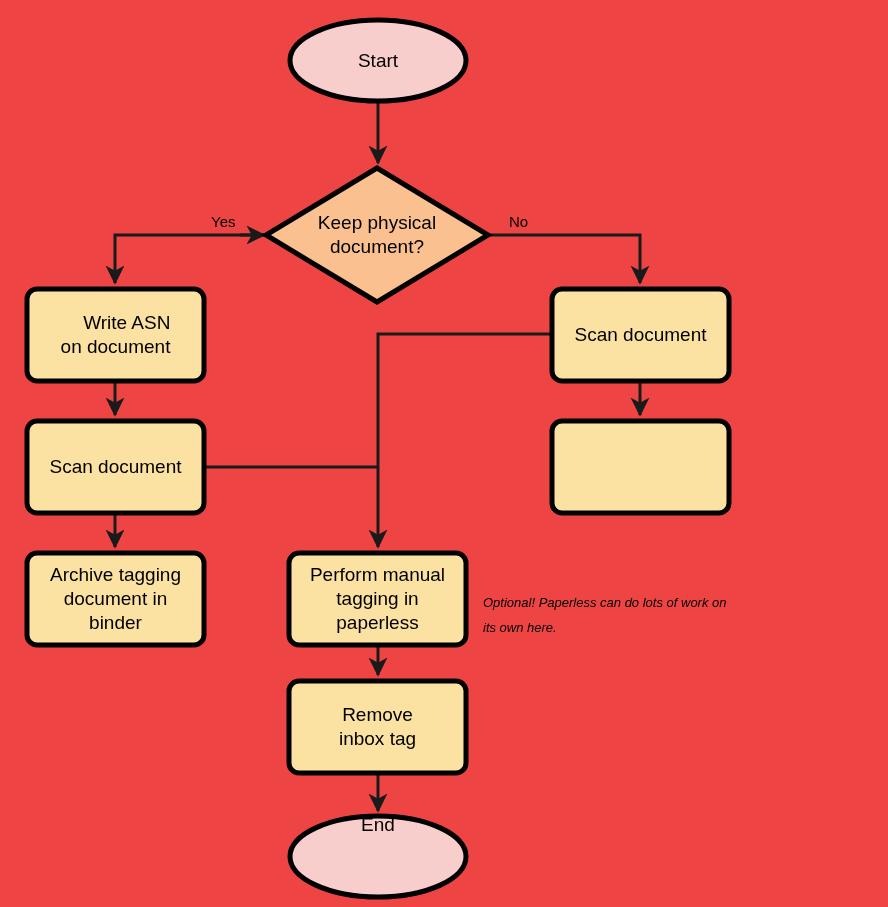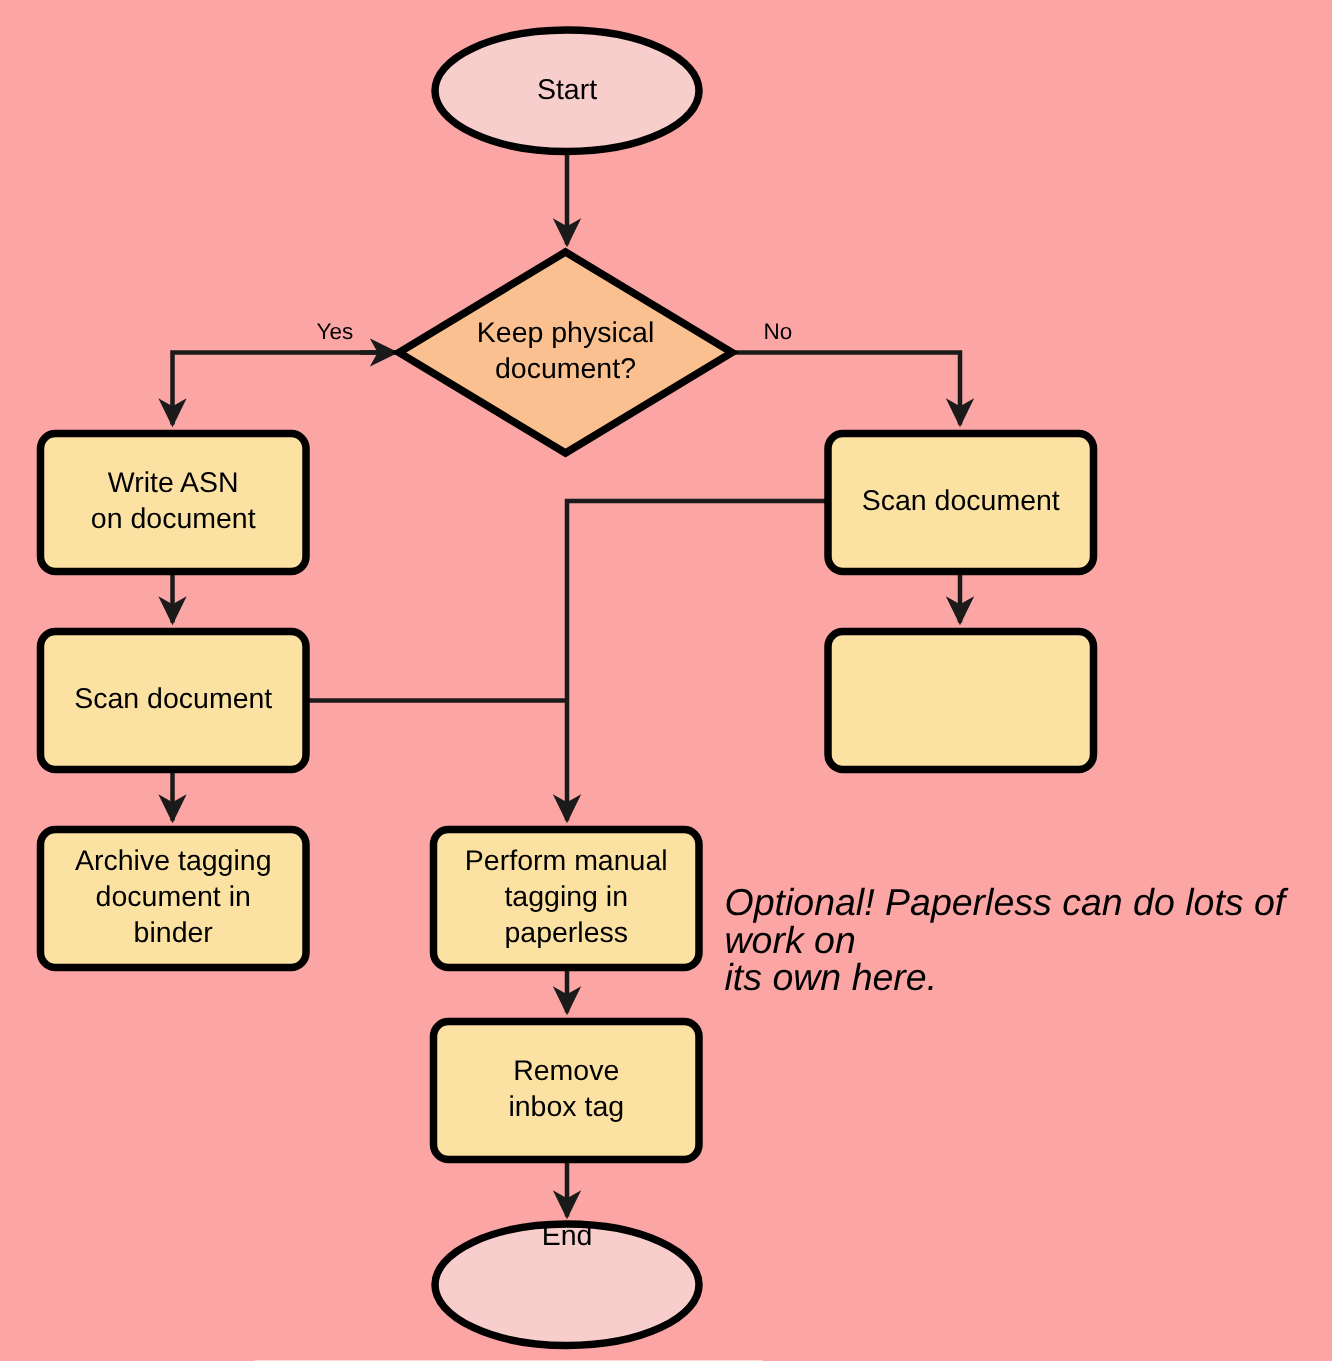--- a/index.html
+++ b/index.html
@@ -8,21 +8,21 @@
     padding: 0;
     background: #ffffff;
   }
   body {
     font-family: "Liberation Sans", sans-serif;
   }
   #canvas {
     position: relative;
     width: 888px;
     height: 907px;
-    background: #fca5a5;
+    background: #ef4444;
     overflow: hidden;
   }
   #flow-svg {
     position: absolute;
     left: 0;
     top: 0;
     width: 888px;
     height: 907px;
   }
   .node-label {
@@ -44,21 +44,21 @@
     font-family: "Liberation Sans", sans-serif;
     font-size: 15px;
     line-height: 22px;
     white-space: nowrap;
   }
   .note-text {
     position: absolute;
     color: #000000;
     font-family: "Liberation Sans", sans-serif;
     font-style: italic;
-    font-size: 25px;
+    font-size: 13px;
     line-height: 25px;
     white-space: pre-line;
   }
   .hit {
     position: absolute;
     background: transparent;
   }
 </style>
 </head>
 <body>
@@ -112,21 +112,21 @@
     <rect x="289" y="681" width="177" height="92" rx="10" ry="10" fill="#fce2a2" stroke="#000000" stroke-width="5"></rect>
 
     <ellipse cx="378" cy="856.5" rx="88" ry="40.5" fill="#f8cecc" stroke="#000000" stroke-width="5"></ellipse>
   </svg>
 
   <div class="node-label" style="left:290px; top:20px; width:176px; height:81px;">Start</div>
 
   <div class="node-label" style="left:277px; top:195px; width:200px; height:80px;">Keep physical
 document?</div>
 
-  <div class="node-label" style="left:27px; top:289px; width:177px; height:92px;">Write ASN
+  <div class="node-label" style="left:27px; top:289px; width:177px; height:92px;text-align:right;">Write ASN
 on document</div>
 
   <div class="node-label" style="left:27px; top:421px; width:177px; height:92px;">Scan document</div>
 
   <div class="node-label" style="left:27px; top:553px; width:177px; height:92px;">Archive tagging
 document in
 binder</div>
 
   <div class="node-label" style="left:552px; top:289px; width:177px; height:92px;">Scan document</div>
 

